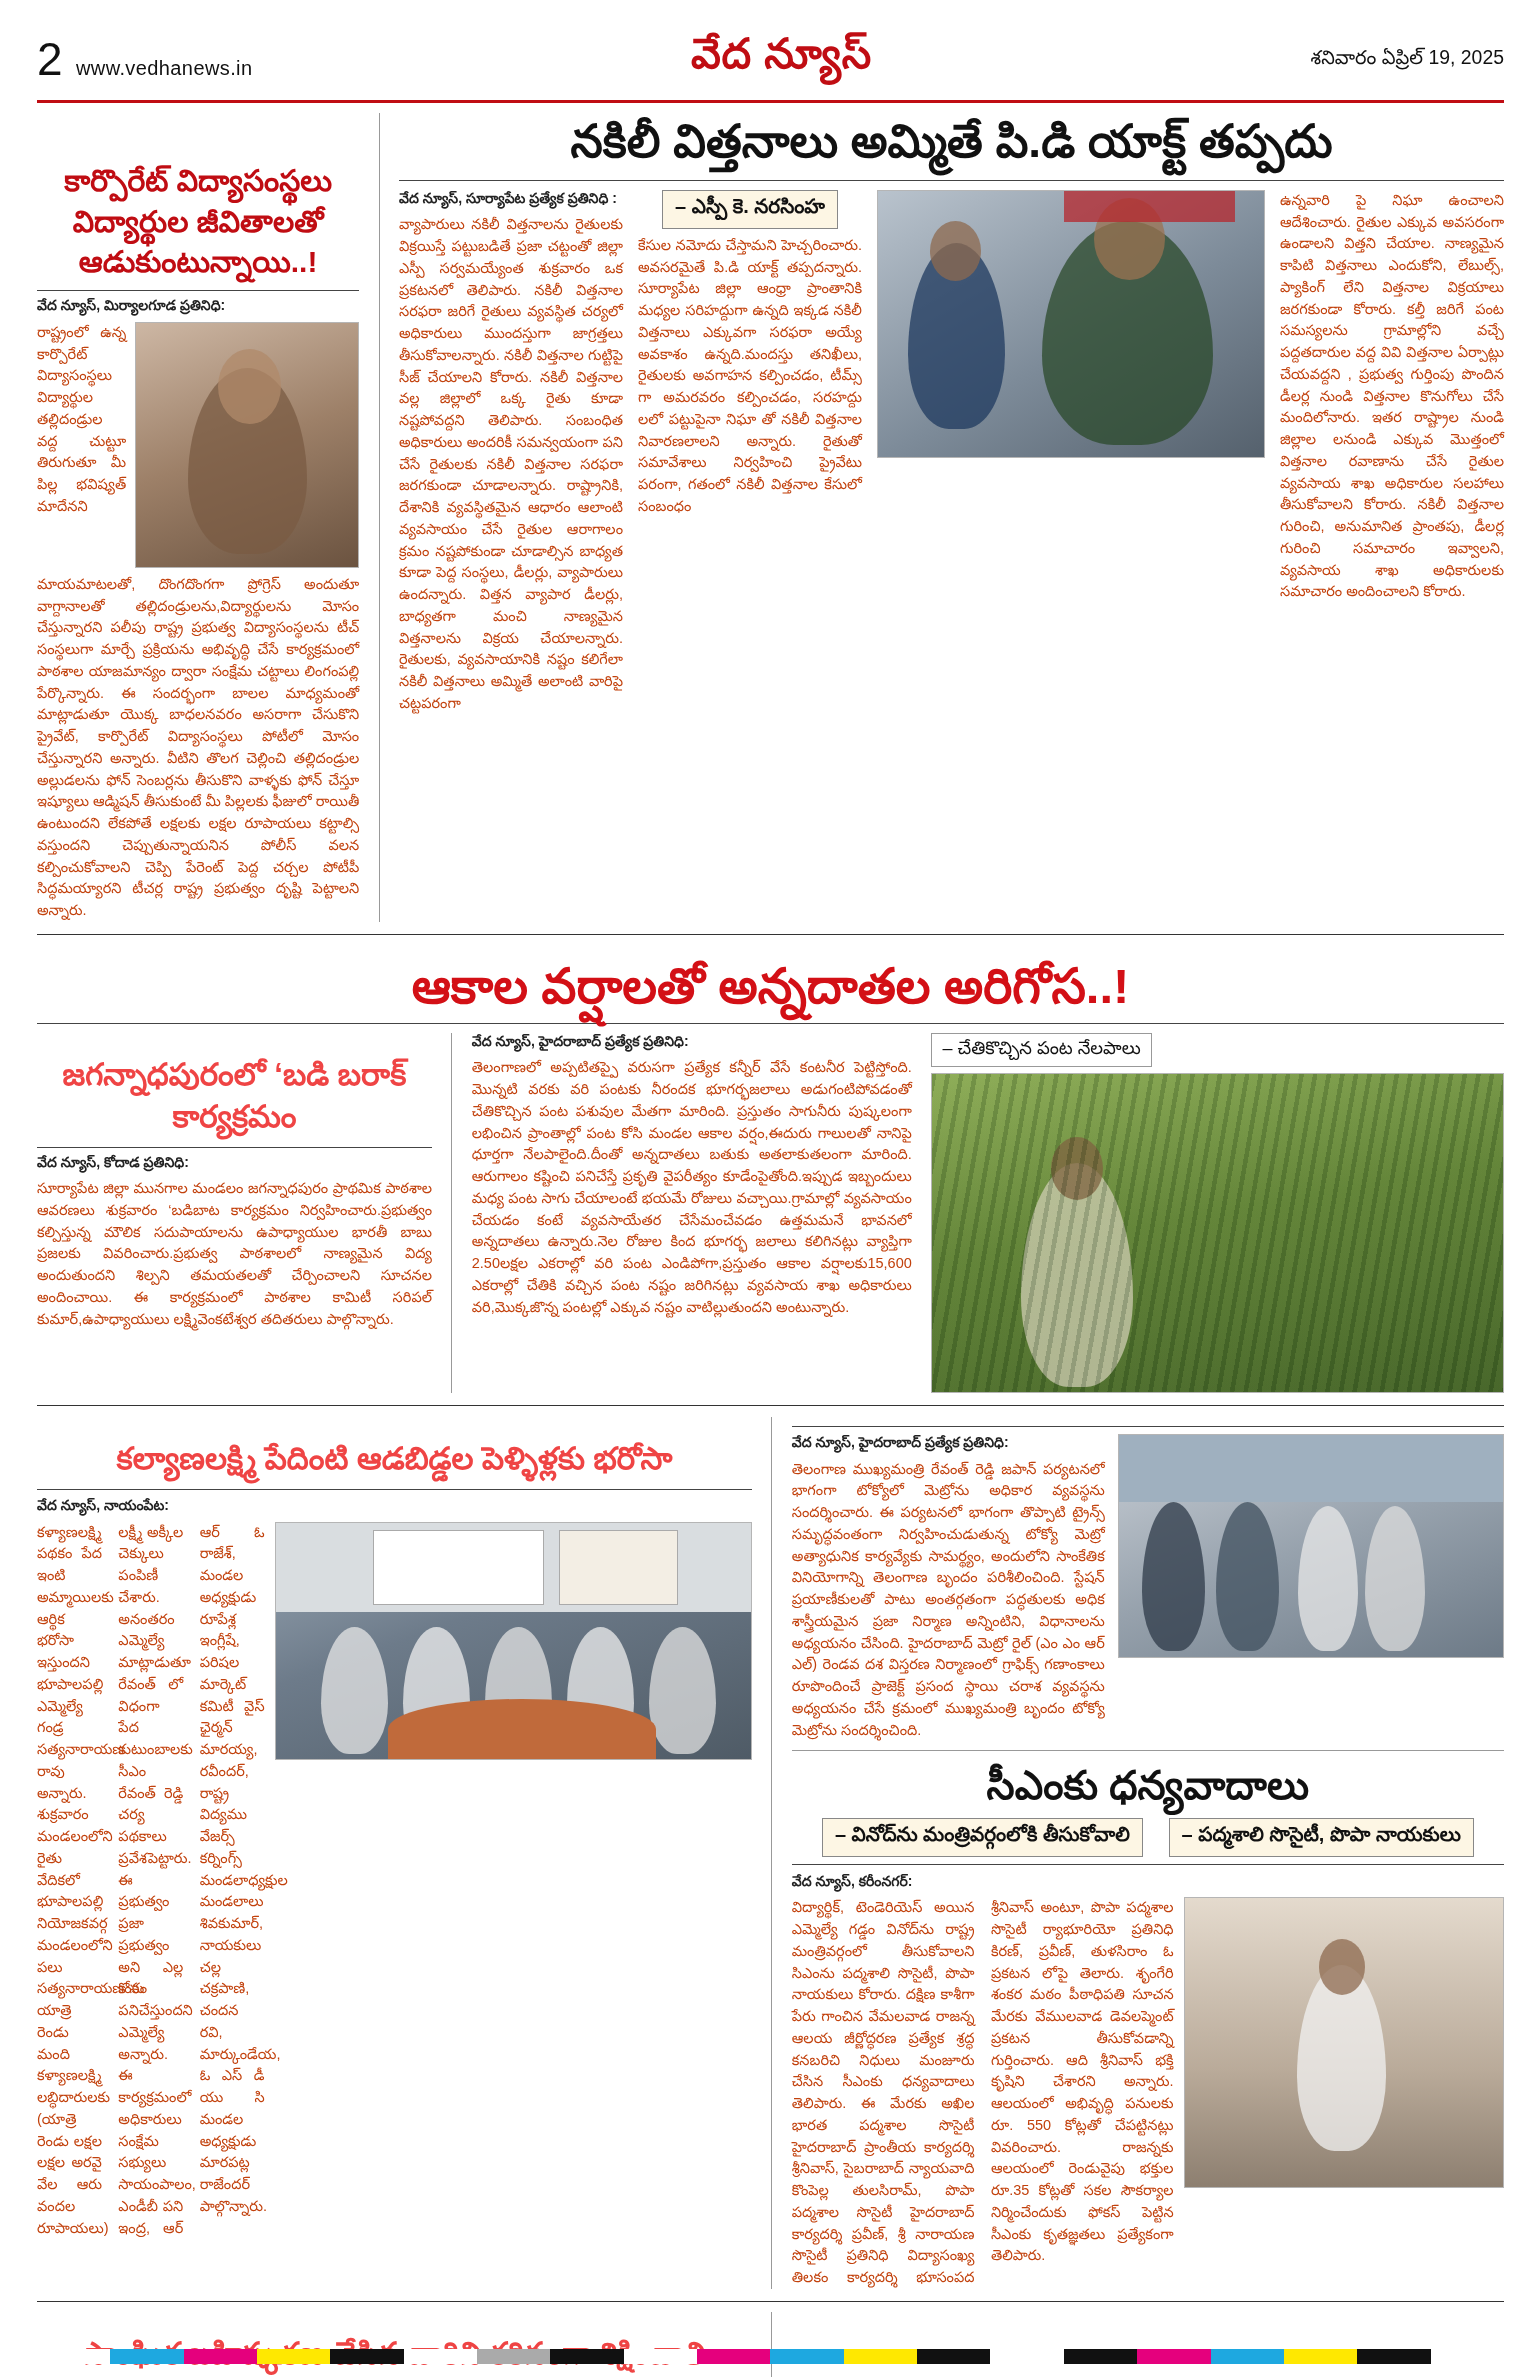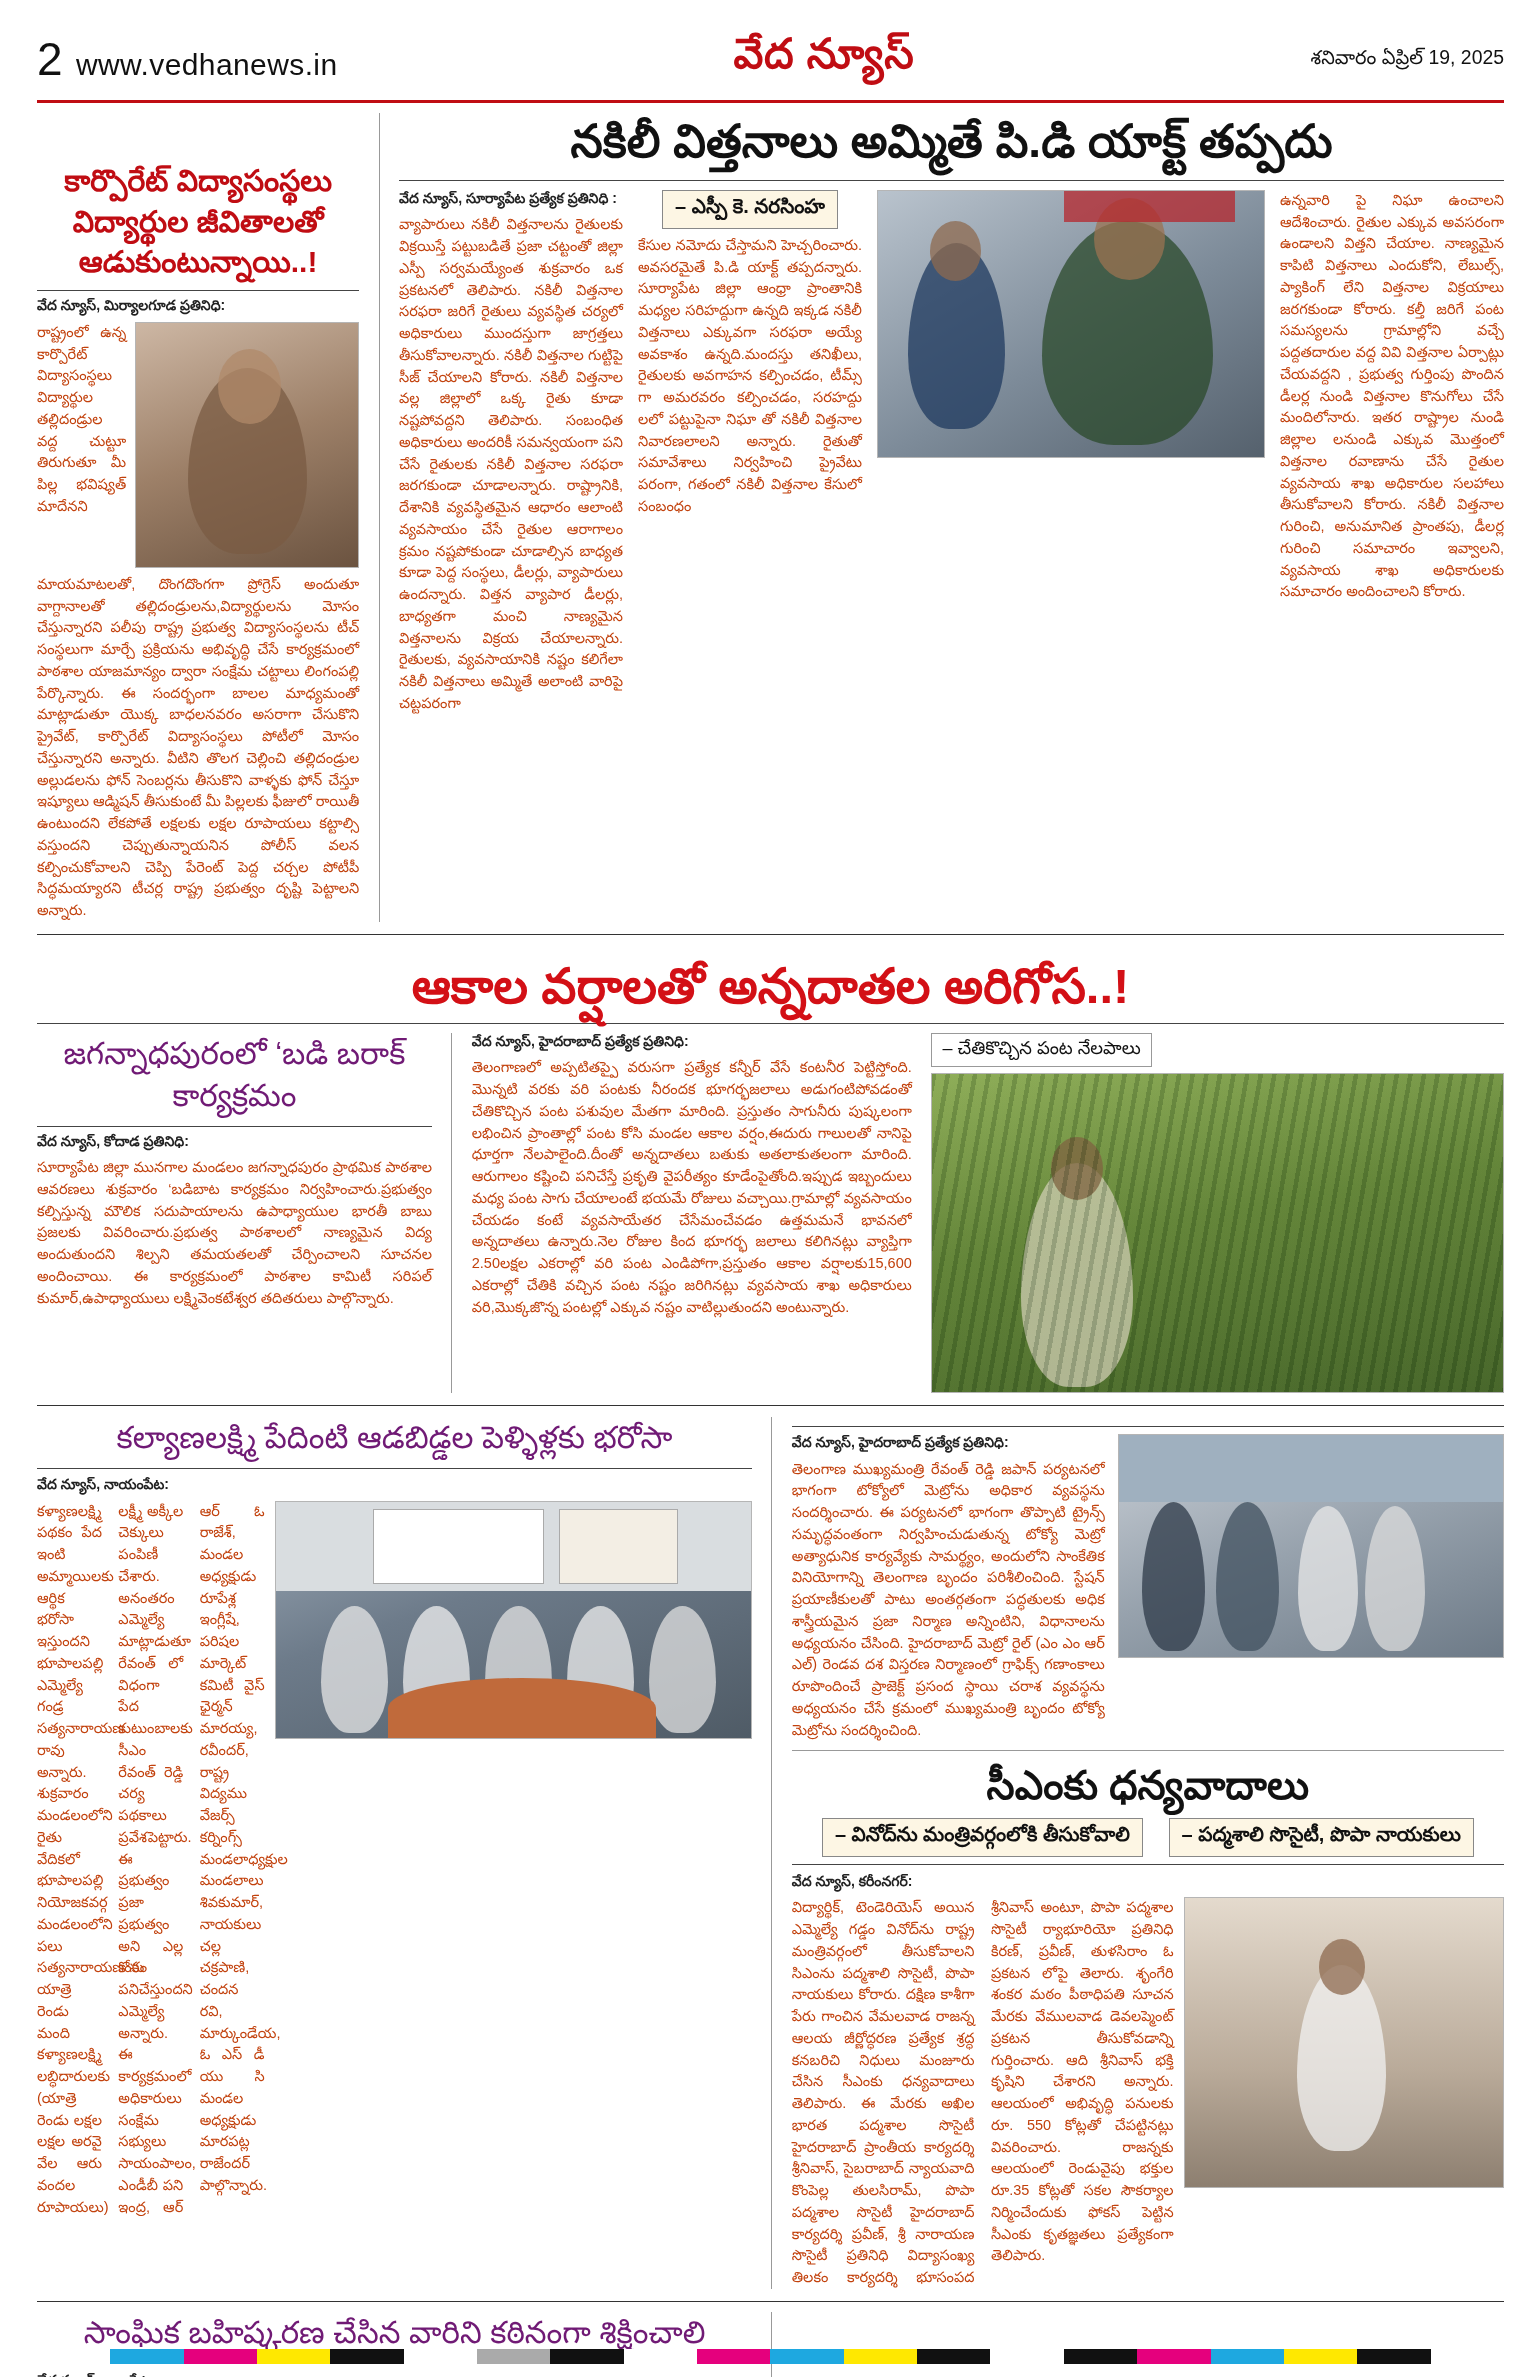--- a/index.html
+++ b/index.html
@@ -26,21 +26,21 @@
     padding-bottom: 7.5px;
   }
   .mh-left { display: flex; align-items: baseline; gap: 13.4px; }
   .page-num {
     font-size: 46px;
     font-weight: 400;
     color: #111;
     line-height: 1;
   }
   .site-url {
-    font-size: 30px;
+    font-size: 20px;
     letter-spacing: 0.4px;
     color: #111;
   }
   .mh-title {
     font-size: 42px;
     font-weight: bold;
     color: #c00d13;
     letter-spacing: 0.7px;
   }
   .mh-date { font-size: 19.4px; color: #111; }
@@ -72,25 +72,26 @@
   }
   .hl-red-big {
     color: #d31016;
     font-size: 49px;
     font-weight: bold;
     text-align: center;
     line-height: 1.25;
     padding: 10.4px 0 6px 0;
   }
   .hl-black-mid {
-    color: #701a75;
+    color: #ef4444;
     font-size: 31px;
-    font-weight: normal;
+    font-weight: bold;
     text-align: center;
     line-height: 1.35;
+    margin-top: 21px;
   }
   .byline {
     font-size: 14px;
     color: #222;
     font-weight: bold;
     margin-bottom: 4.5px;
   }
   .kicker {
     display: inline-block;
     border: 1.1px solid #888;

